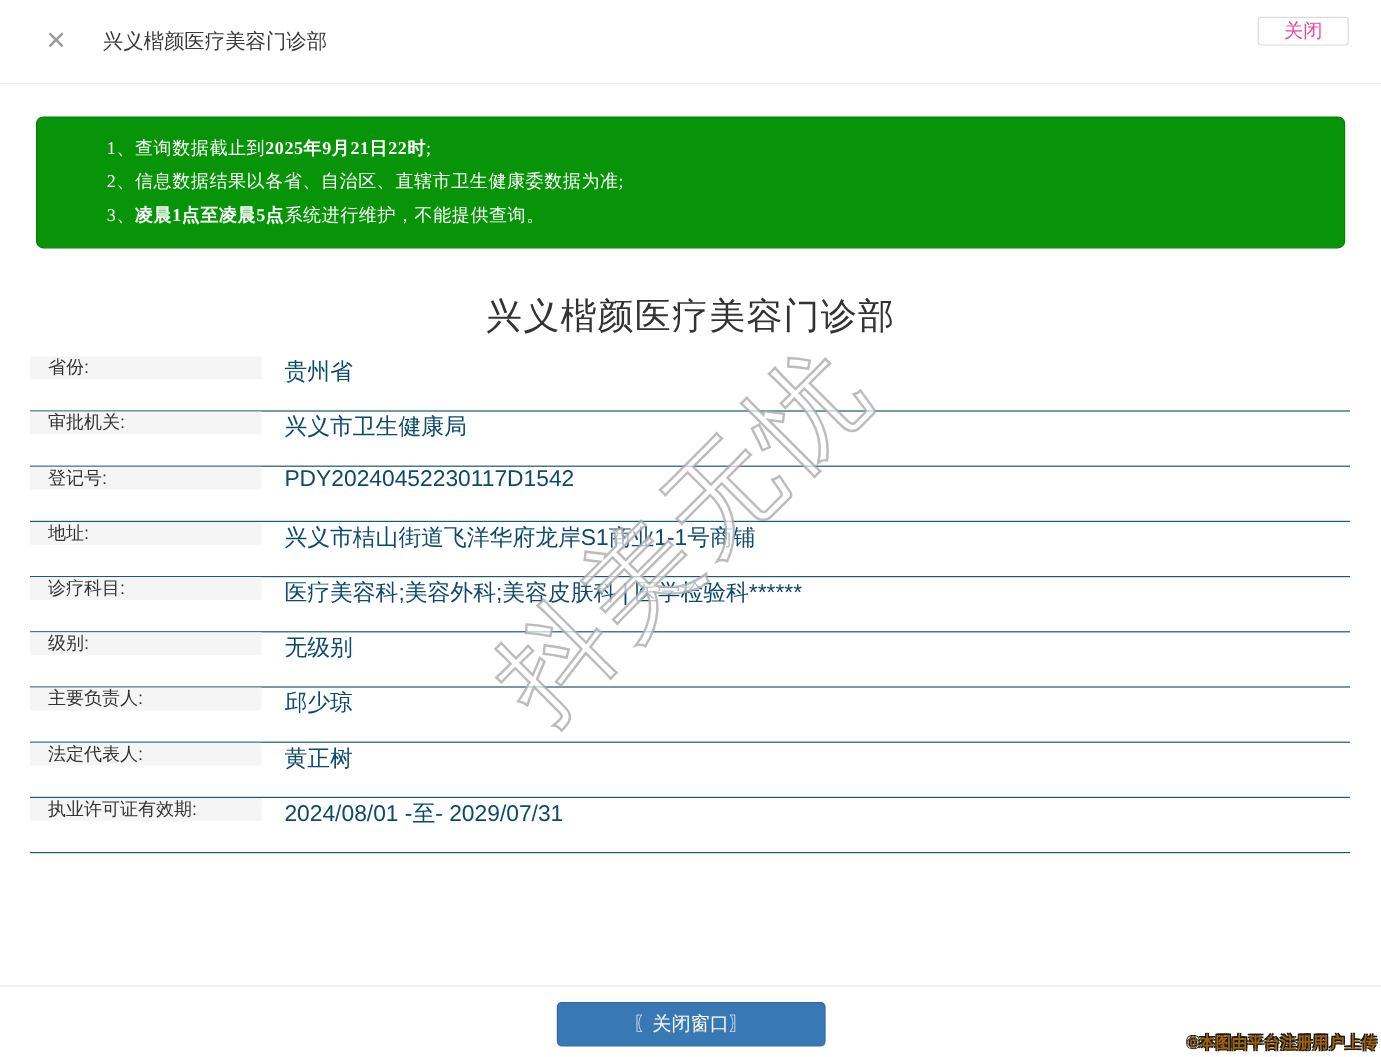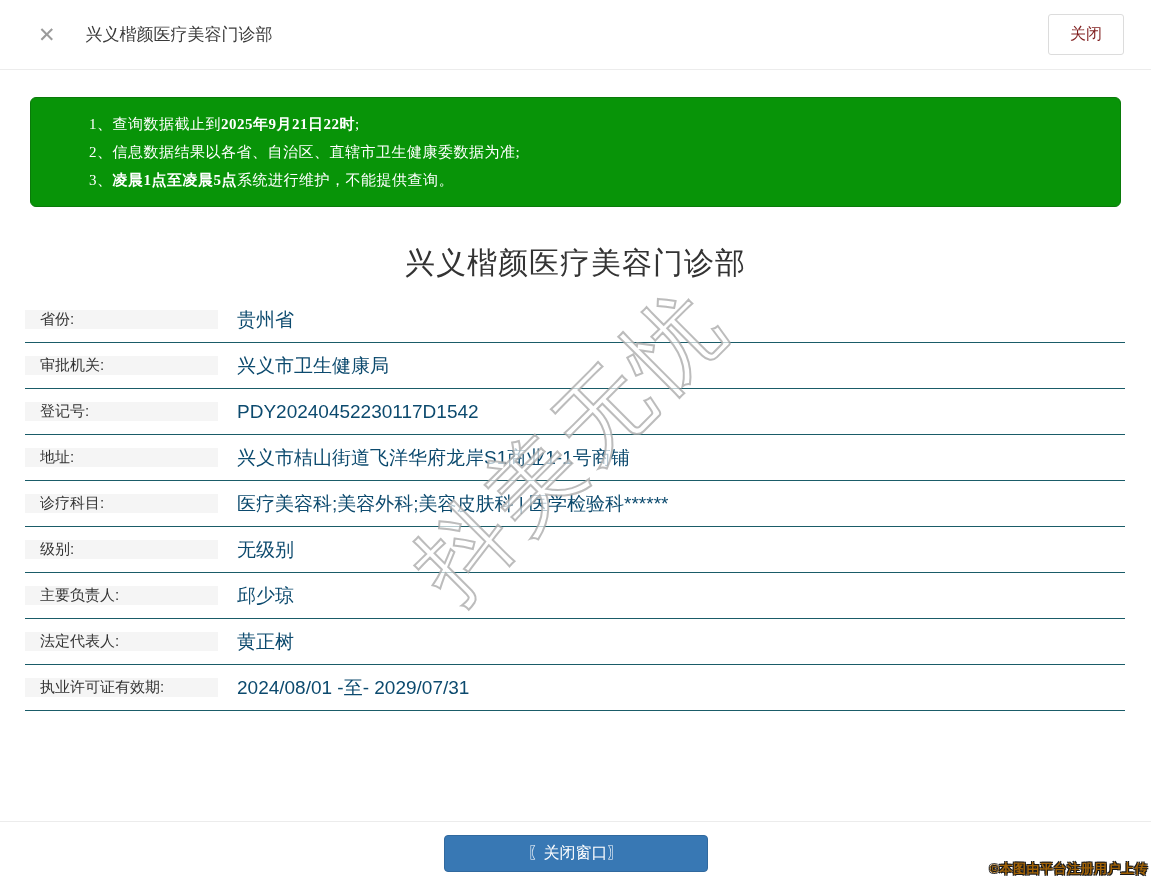--- a/index.html
+++ b/index.html
@@ -35,26 +35,26 @@
   .header-title {
     margin-left: 30px;
     font-size: 17px;
     color: #3a3a3a;
   }
   .close-btn {
     position: absolute;
     right: 27px;
     top: 14px;
     width: 76px;
-    height: 41px;
+    height: 24px;
     background: #fff;
     border: 1px solid #dcdcdc;
     border-radius: 3px;
     font-size: 16px;
-    color: #7f1d1d;
+    color: #ec4899;
     font-family: inherit;
     cursor: pointer;
   }
 
   
   .notice {
     margin: 27px 30px 0 30px;
     background: #089408;
     border: 1px solid #0a7a0a;
     border-radius: 6px;
@@ -80,21 +80,21 @@
   }
 
   
   .info-table {
     margin: 13px 26px 0 25px;
   }
   .info-row {
     display: flex;
     height: 46px;
     border-bottom: 1px solid #1a5c68;
-    align-items: center;
+    align-items: flex-start;
   }
   .info-label {
     width: 193px;
     background: #f5f5f5;
     display: flex;
     align-items: center;
     padding-left: 15px;
     font-size: 15px;
     color: #333;
     flex: none;
@@ -131,21 +131,21 @@
     position: absolute;
     left: 0;
     right: 0;
     bottom: 0;
     border-top: 1px solid #ececec;
     padding: 13px 0 9px 0;
     text-align: center;
     background: #fff;
   }
   .close-window-btn {
-    width: 264px;
+    width: 224px;
     height: 37px;
     background: #3878b4;
     border: 1px solid #31699e;
     border-radius: 4px;
     color: #fff;
     font-size: 16px;
     font-family: inherit;
     cursor: pointer;
   }
   .upload-note {

